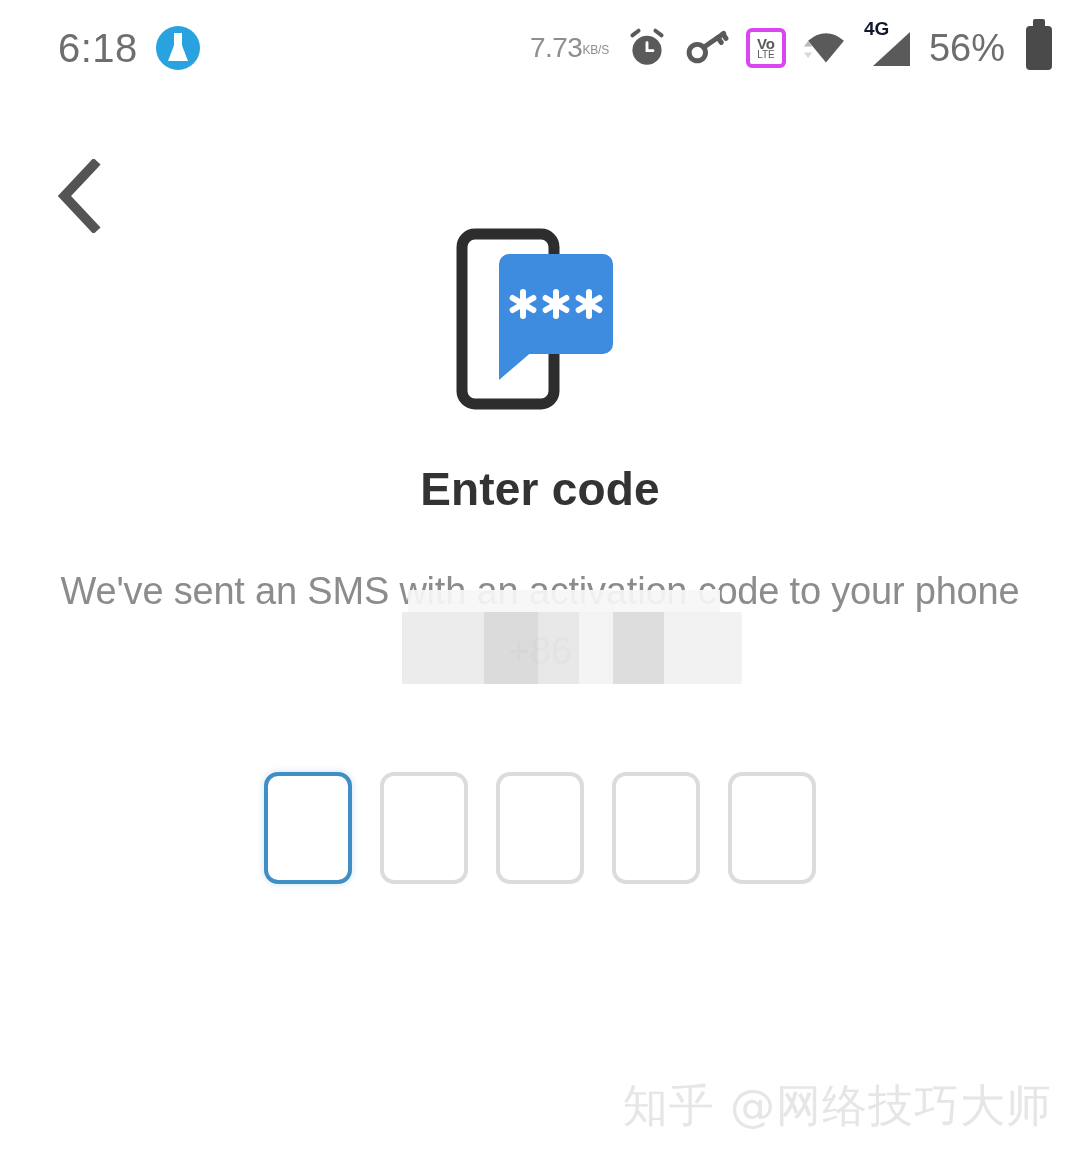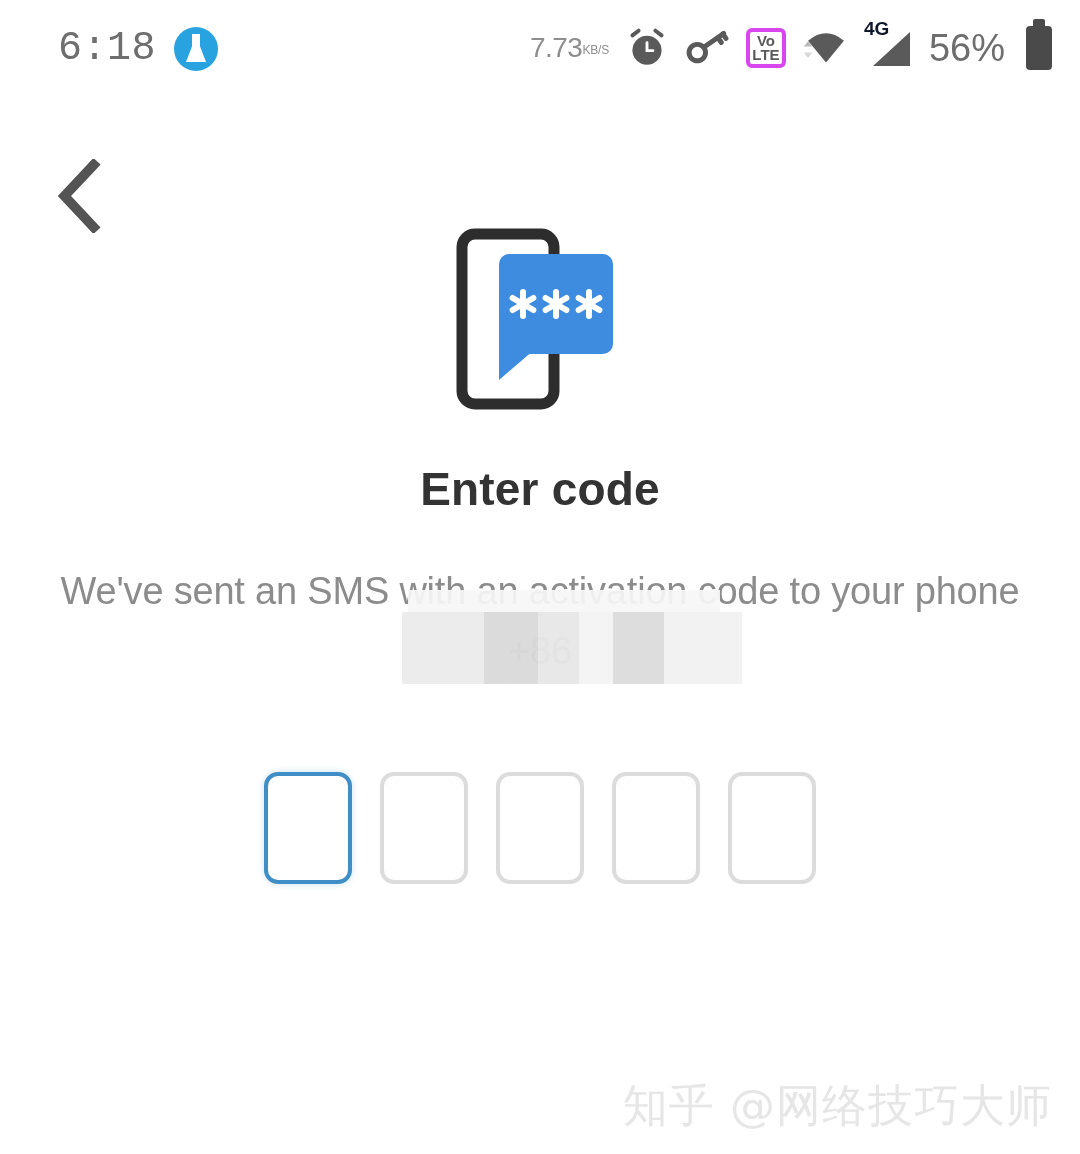--- a/index.html
+++ b/index.html
@@ -26,23 +26,22 @@
     width: 1080px;
     height: 96px;
     display: flex;
     align-items: center;
     justify-content: space-between;
     padding: 0 28px 0 58px;
   }
 
   .status-left {
     display: flex;
-    align-items: flex-end;
+    align-items: flex-start;
     gap: 18px;
-    font-family: Liberation Mono, monospace;
   }
 
   .status-clock {
     font-size: 40px;
     color: #6e6e6e;
     letter-spacing: 0.5px;
     font-weight: 400;
   }
 
   .flask-badge {
@@ -97,21 +96,21 @@
     border: 4px solid #d946ef;
     border-radius: 6px;
     display: flex;
     flex-direction: column;
     align-items: center;
     justify-content: center;
     color: #5a5a5a;
     line-height: 0.92;
   }
   .volte-box .vl-top { font-size: 15px; font-weight: 700; }
-  .volte-box .vl-bot { font-size: 15px; font-weight: 700; }
+  .volte-box .vl-bot { font-size: 10px; font-weight: 400; }
 
   .battery-pct {
     font-size: 38px;
     color: #6e6e6e;
     letter-spacing: 0px;
   }
 
   .battery-shape {
     width: 26px; height: 44px;
     border: 4px solid #4a4a4a;

